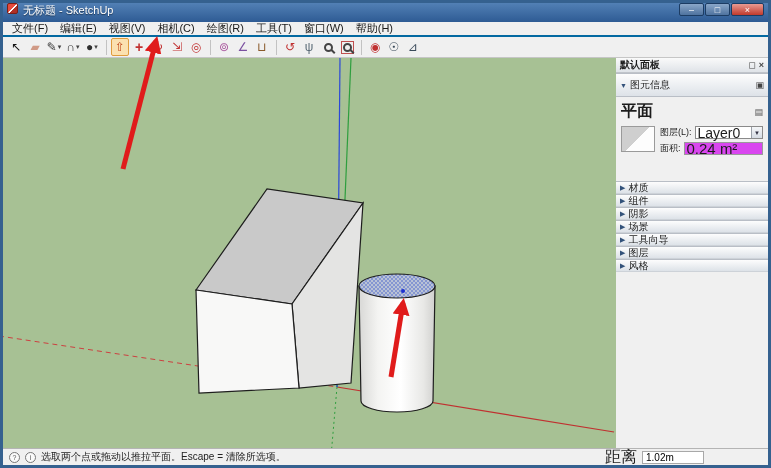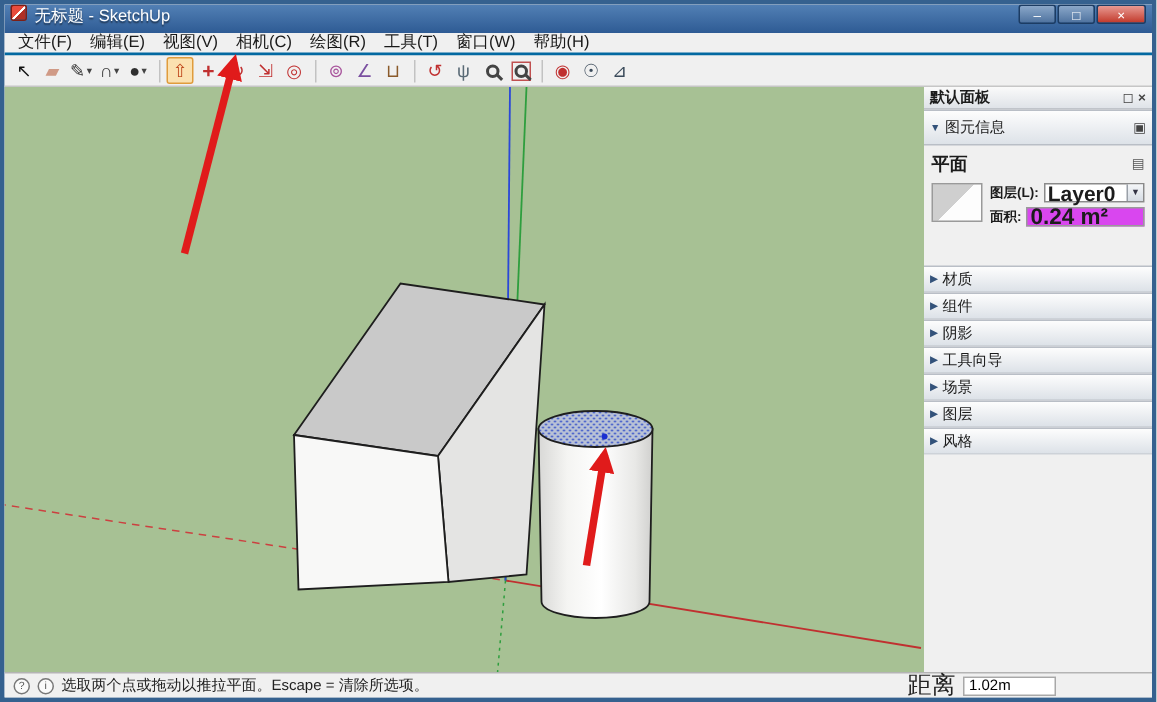--- a/index.html
+++ b/index.html
@@ -44,33 +44,33 @@
   .panel { width:152px; background:#f0f0f0; font-size:10px; color:#1c1c1c; display:flex; flex-direction:column; }
   .panel-title { height:15px; display:flex; align-items:center; padding:0 4px; background:linear-gradient(#fafafa,#dfe3e8); border-bottom:1px solid #c0c4ca; font-weight:bold;justify-content:center; }
   .panel-title .sp { flex:1; }
   .ptico { font-size:9px; color:#444; margin-left:3px; }
   .sec-head { height:24px; display:flex; align-items:center; gap:3px; padding:0 4px;
     background:linear-gradient(#fdfdfd,#dde2e8); border:1px solid #b9bec6; border-left:none; border-right:none; }
   .sec-head .tri { font-size:7px; color:#33527a; }
   .sec-head .sp { flex:1; }
   .ei-body { padding:4px 5px 6px 5px; }
   .ei-type-row { display:flex; align-items:center; margin-bottom:4px; }
-  .ei-type { font-weight:bold; font-size:12px; flex:1; }
+  .ei-type { font-weight:bold; font-size:16px; flex:1; }
   .ei-page { font-size:9px; color:#555; }
   .ei-fields { display:flex; gap:5px; }
   .thumb { width:34px; height:26px; border:1px solid #9a9a9a; background:linear-gradient(135deg,#cfcfcf 0 49%, #fdfdfd 49% 100%); flex:none; }
   .fcol { flex:1; display:flex; flex-direction:column; gap:3px; }
-  .frow { display:flex; align-items:flex-end; gap:3px;font-weight:bold; }
+  .frow { display:flex; align-items:flex-end; gap:3px; }
   .flabel { font-size:9px; white-space:nowrap; }
   .select { flex:1; height:13px; background:#fff; border:1px solid #8a8a8a; display:flex; align-items:center; }
   .select .val { flex:1; font-size:14px; padding-left:2px; }
   .select .btn { width:11px; height:11px; background:linear-gradient(#f4f6f8,#d6dce4); border-left:1px solid #9aa0a8; font-size:6px; display:flex; align-items:center; justify-content:center; color:#334; }
   .valuebox { flex:1; height:13px; background:#d946ef; border:1px solid #9a9a9a; font-size:15px; padding-left:2px; display:flex; align-items:center; }
   .tray-sections { margin-top:20px; }
-  .section-row { height:13px; display:flex; align-items:center; gap:3px; padding:8px 4px;
+  .section-row { height:13px; display:flex; align-items:center; gap:3px; padding:0 4px;
     background:linear-gradient(#fdfdfd,#dde2e8); border-top:1px solid #b9bec6; border-bottom:1px solid #cdd2d8; }
   .section-row .tri { font-size:7px; color:#33527a; }
 
   
   .statusbar { height:17px; border-top:1px solid #b4b4b4; background:#f0f0f0; display:flex; align-items:center; padding:0 6px; gap:5px; }
   .sicon { width:11px; height:11px; border:1px solid #777; border-radius:50%; font-size:7px; display:flex; align-items:center; justify-content:center; color:#555; background:#fafafa; }
   .smsg { flex:1; font-size:10px; color:#222; white-space:nowrap; overflow:hidden; }
   .mlabel { font-size:16px; color:#222;margin-left:48px; }
   .mbox { width:62px; height:13px; background:#fff; border:1px solid #a8a8a8; font-size:10px; padding-left:3px; margin-right:58px; display:flex; align-items:center; }
 
@@ -254,25 +254,25 @@
           <div class="section-row">
             <span class="tri">▶</span>
             <span>组件</span>
           </div>
           <div class="section-row">
             <span class="tri">▶</span>
             <span>阴影</span>
           </div>
           <div class="section-row">
             <span class="tri">▶</span>
+            <span>场景</span>
+          </div>
+          <div class="section-row">
+            <span class="tri">▶</span>
             <span>工具向导</span>
-          </div>
-          <div class="section-row">
-            <span class="tri">▶</span>
-            <span>场景</span>
           </div>
           <div class="section-row">
             <span class="tri">▶</span>
             <span>图层</span>
           </div>
           <div class="section-row">
             <span class="tri">▶</span>
             <span>风格</span>
           </div>
         </div>

